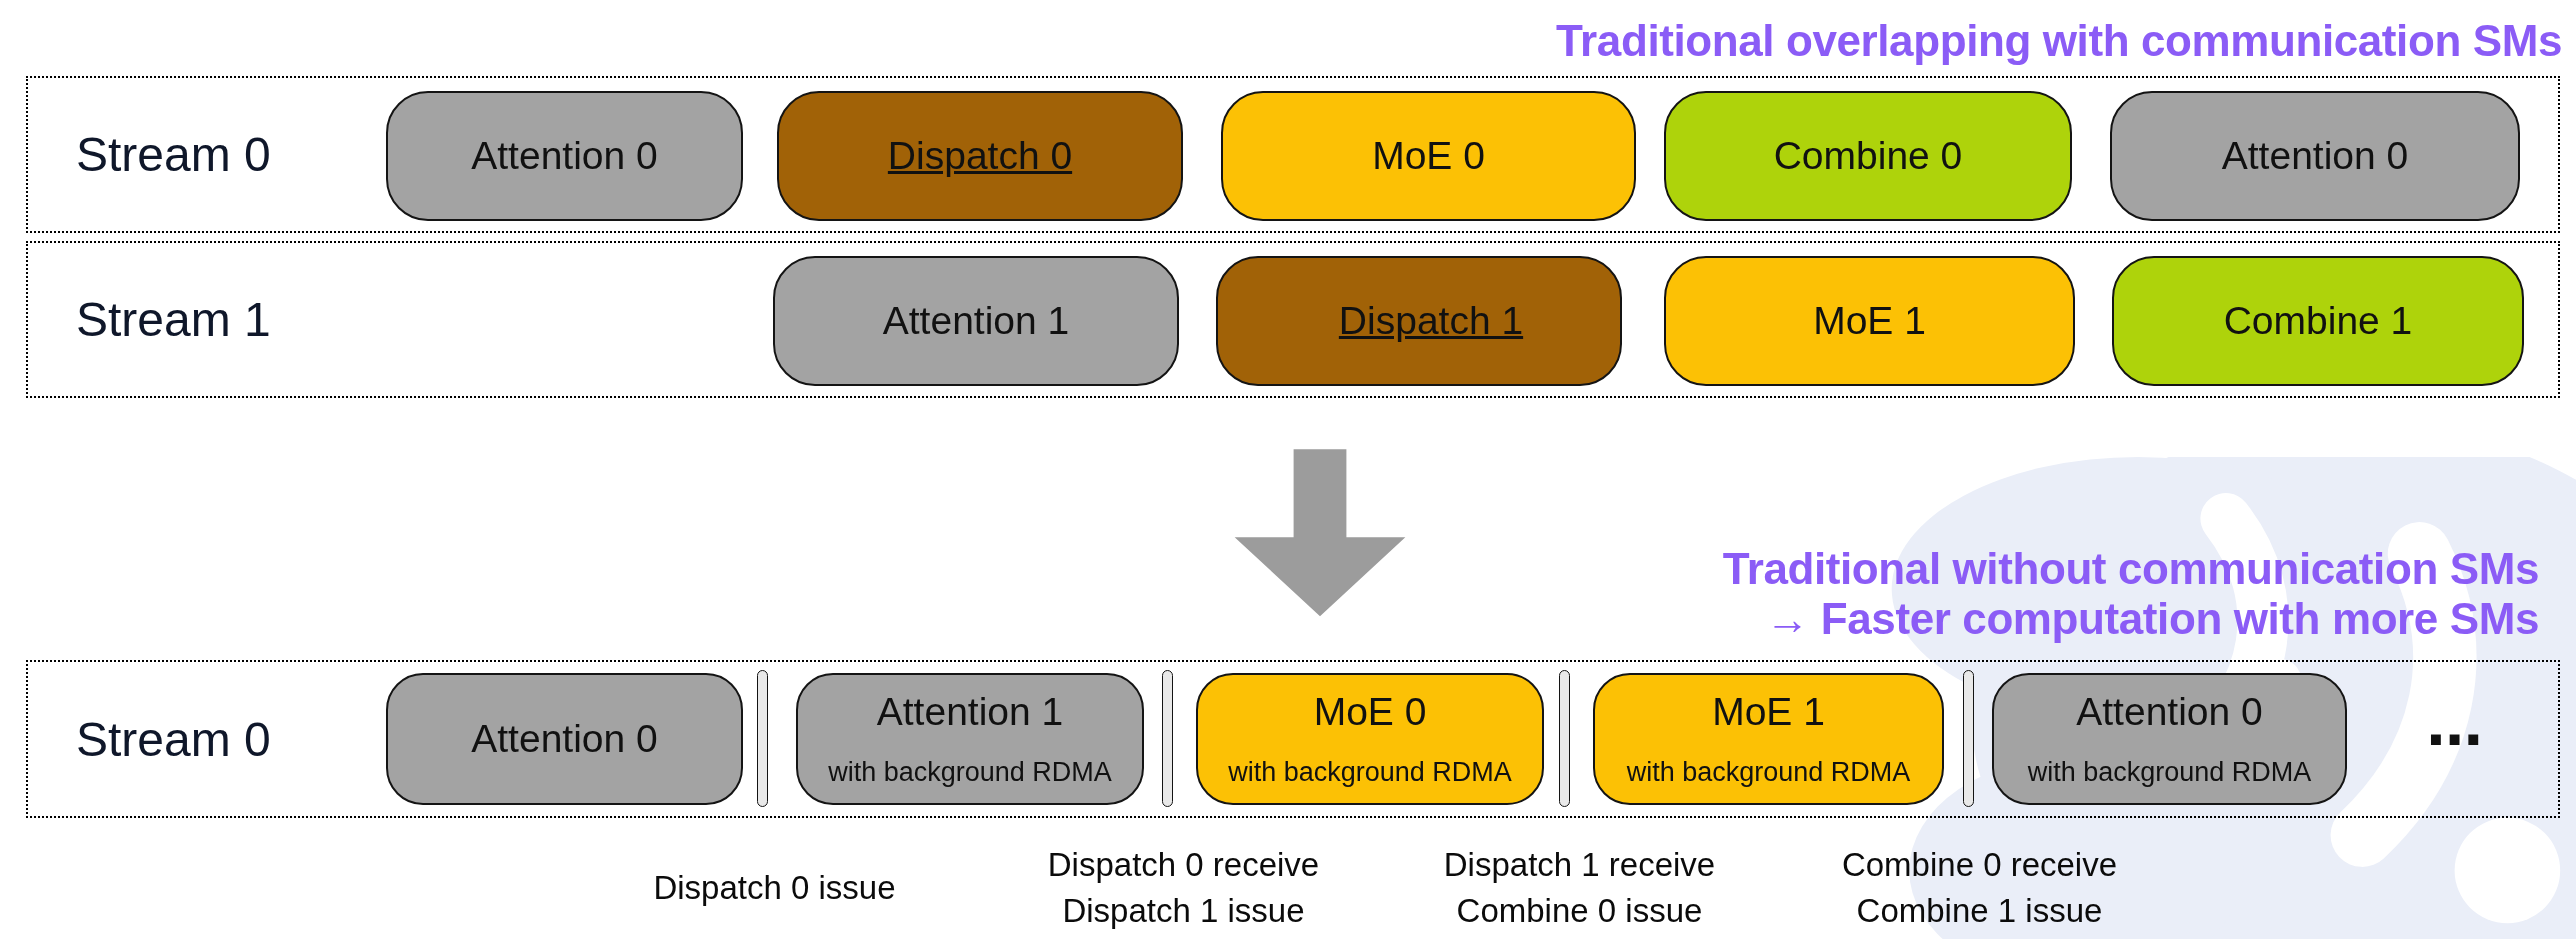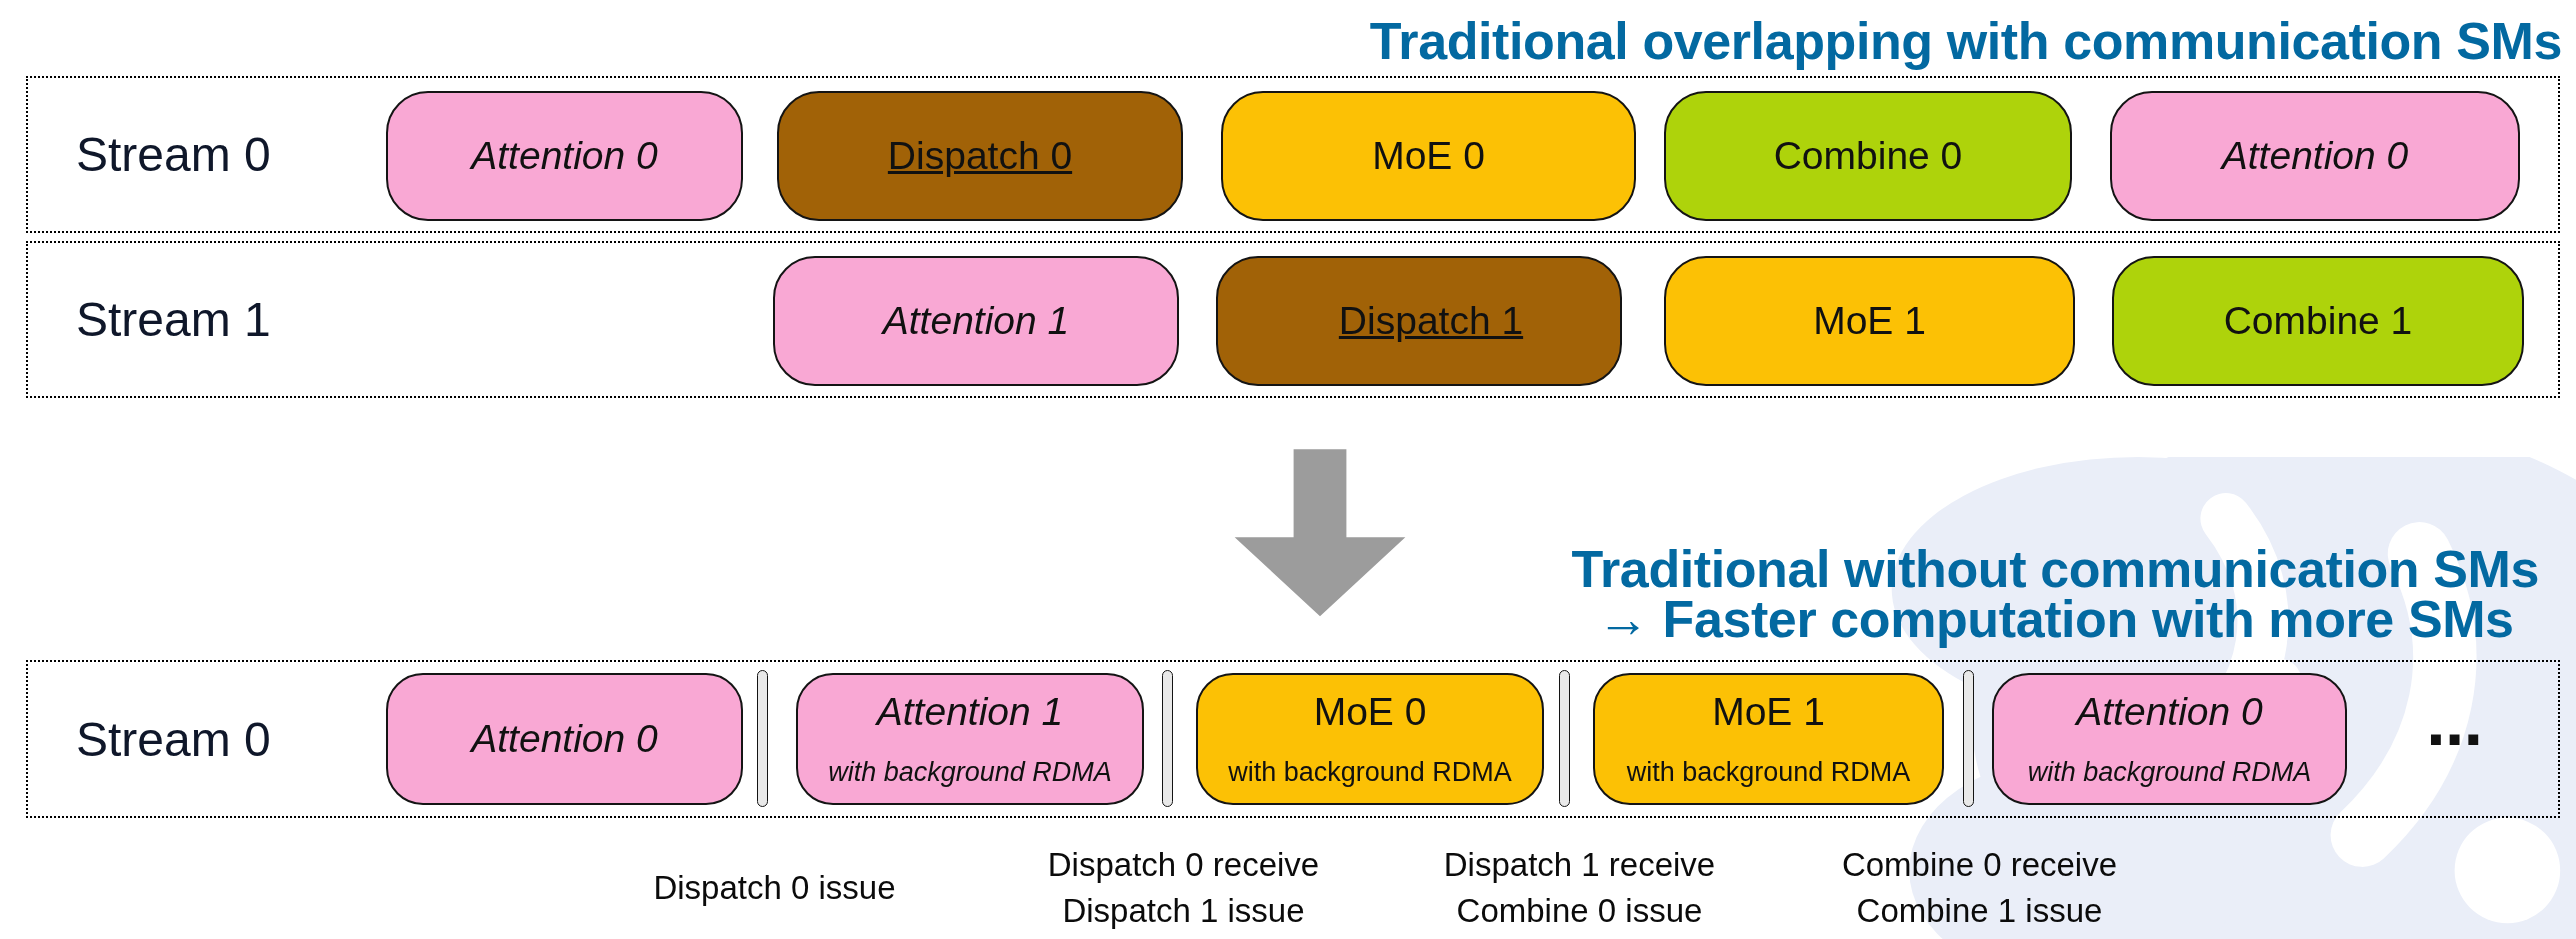--- a/index.html
+++ b/index.html
@@ -1,39 +1,39 @@
 <!DOCTYPE html>
 <html style="font-size:14px"><head>
 <meta charset="utf-8">
 <style>
   html,body{margin:0;padding:0;background:#fff;}
   .canvas{
     position:relative;width:2576px;height:940px;background:#ffffff;overflow:hidden;
     font-family:"Liberation Sans","DejaVu Sans",sans-serif;color:#111;
   }
   .watermark{position:absolute;left:1663px;top:457px;width:913px;height:482px;z-index:0;}
-  .title{position:absolute;z-index:2;font-weight:bold;font-size:52px;line-height:50px;
-         text-align:center;letter-spacing:-0.4px;color:#0369a1;}
+  .title{position:absolute;z-index:2;font-weight:bold;font-size:44px;line-height:50px;
+         text-align:right;letter-spacing:-0.4px;color:#8b5cf6;}
   .title-top{right:14px;top:16px;}
   .title-bottom{right:37px;top:544px;}
   .stream-row{position:absolute;left:26px;width:2534px;border:2.6px dotted #000;
               box-sizing:border-box;background:transparent;z-index:1;}
   .row-1{top:76px;height:157px;}
   .row-2{top:241px;height:157px;}
   .row-3{top:660px;height:158px;}
   .stream-label{position:absolute;left:48px;top:0;bottom:0;display:flex;align-items:center;
                 font-size:48px;color:#0f172a;}
   .block{position:absolute;box-sizing:border-box;border:2.6px solid #141414;
          display:flex;flex-direction:column;align-items:center;justify-content:center;
          text-align:center;z-index:1;}
   .rtop{top:13px;height:130px;border-radius:42px;}
   .rbot{top:10.6px;height:132px;border-radius:37px;}
   .block .main{font-size:39px;line-height:44px;}
   .block .sub{font-size:27px;line-height:32px;margin-top:22px;}
-  .green{background:#f9a8d4;font-style:italic;}
+  .green{background:#a3a3a3;}
   .blue{background:#a16207;text-decoration:underline;}
   .amber{background:#fcc105;}
   .lime{background:#aed30b;}
   .divider{position:absolute;top:8px;height:137px;width:10.6px;background:#e9e9e9;
            border:1.8px solid #141414;border-radius:7px;box-sizing:border-box;z-index:1;}
   .ellipsis{position:absolute;left:2367px;top:0;height:100%;width:123px;display:flex;
             align-items:center;justify-content:center;font-size:56px;font-weight:bold;
             letter-spacing:3.5px;}
   .arrow-svg{position:absolute;left:1232px;top:443px;width:176px;height:176px;z-index:1;}
   .annotation{position:absolute;width:405px;text-align:center;font-size:33px;

